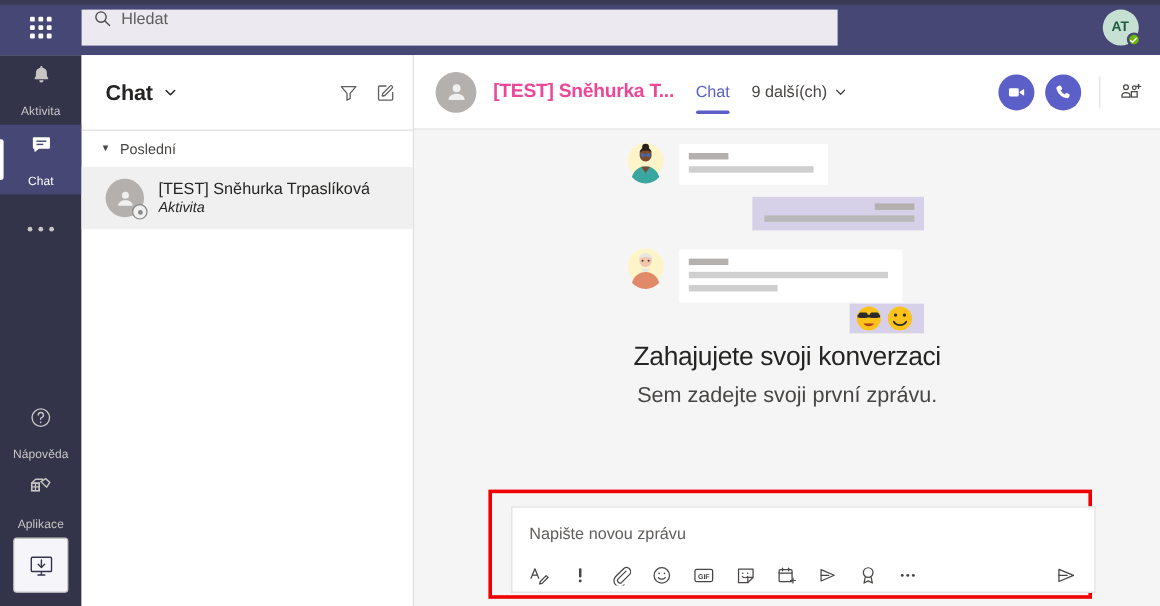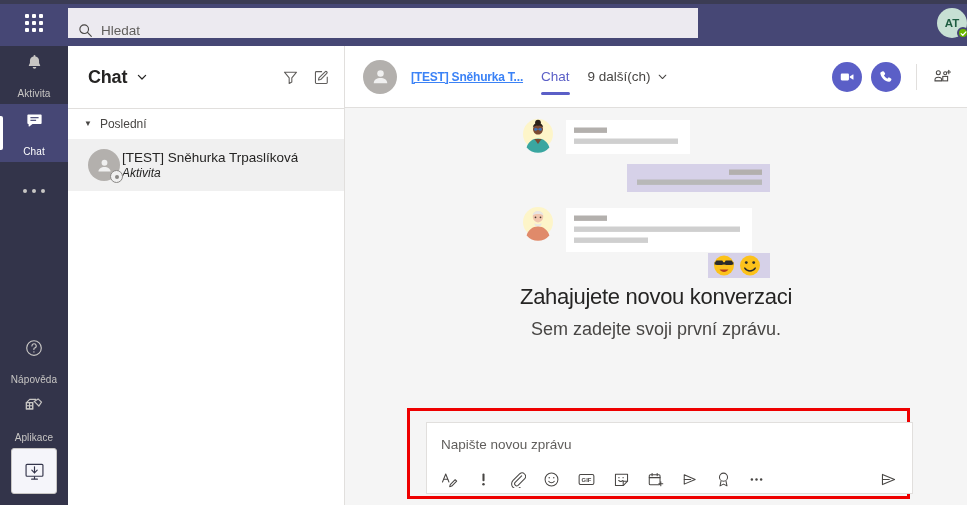--- a/index.html
+++ b/index.html
@@ -24,30 +24,30 @@
     justify-content: center; cursor: pointer;
   }
   .waffle-grid {
     display: grid; grid-template-columns: repeat(3, 4px);
     grid-template-rows: repeat(3, 4px); gap: 3px;
   }
   .waffle-grid i { width: 4px; height: 4px; background: #fff; border-radius: 1px; display:block; }
   .searchwrap { flex: 1; display: flex; align-items: center; padding-right: 12px; }
   .searchbox {
     flex: 1; max-width: 630px; height: 30px; background: #eceaf0;
-    display: flex; align-items: flex-end; padding: 0 10px; gap: 8px;
+    display: flex; align-items: flex-start; padding: 0 10px; gap: 8px;
     cursor: text;
   }
   .searchbox input {
     border: none; outline: none; background: transparent; flex: 1;
     font-family: "Liberation Sans", sans-serif; font-size: 13.5px; color: #3b3a39;
   }
   .searchbox input::placeholder { color: #605e5c; }
   .topbar-right {
-    width: 67px; height: 46px; display:flex; align-items:center; justify-content:flex-end;
+    width: 67px; height: 46px; display:flex; align-items:center; justify-content:center;
   }
   .avatar-top {
     position: relative; width: 30px; height: 30px; border-radius: 50%;
     background: #c7e0d4; color: #1d5c41; font-size: 11.5px; font-weight: bold;
     display: flex; align-items: center; justify-content: center; cursor: pointer;
   }
   .presence-dot {
     position: absolute; right: -2px; bottom: -1px; width: 12px; height: 12px;
     border-radius: 50%; background: #6bb700; border: 2px solid #464775;
     display: flex; align-items: center; justify-content: center;
@@ -95,21 +95,21 @@
   .chatlist-header-actions { margin-left: auto; display: flex; gap: 14px; align-items: center; }
   .hdr-icon { color: #605e5c; cursor: pointer; display: flex; align-items: center; }
   .chatlist-sep { height: 1px; background: #e1dfdd; margin: 0; }
   .group-row {
     height: 30px; display: flex; align-items: center; gap: 8px;
     padding-left: 16px; cursor: pointer;
   }
   .group-caret { color: #484644; font-size: 8px; line-height: 1; }
   .group-label { font-size: 12px; color: #484644; }
   .chat-item {
-    height: 52px; display: flex; align-items: center; gap: 2px;
+    height: 52px; display: flex; align-items: center; gap: 12px;
     padding-left: 20px; background: #f0f0f0; cursor: pointer;
   }
   .chat-avatar {
     position: relative; width: 32px; height: 32px; border-radius: 50%;
     background: #b3b0ad; display: flex; align-items: center; justify-content: center;
     flex-shrink: 0;
   }
   .chat-avatar-badge {
     position: absolute; right: -3px; bottom: -2px; width: 13px; height: 13px;
     border-radius: 50%; background: #f0f0f0; border: 1.5px solid #8a8886;
@@ -127,22 +127,22 @@
   }
   .main-header {
     height: 62px; background: #fff; display: flex; align-items: center;
     padding: 0 14px 0 18px; border-bottom: 1px solid #e1dfdd; position: relative;
   }
   .main-avatar {
     width: 34px; height: 34px; border-radius: 50%; background: #b3b0ad;
     display: flex; align-items: center; justify-content: center; flex-shrink: 0;
   }
   .main-title {
-    font-size: 12px; font-weight: bold; color: #3b82f6; margin-left: 14px;
-    white-space: nowrap; letter-spacing: -.2px; text-decoration: underline;
+    font-size: 16px; font-weight: bold; color: #ec4899; margin-left: 14px;
+    white-space: nowrap; letter-spacing: -.2px;
   }
   .main-tabs { display: flex; align-items: center; gap: 18px; margin-left: 18px; height: 62px; }
   .tab {
     position: relative; height: 62px; display: flex; align-items: center;
     font-size: 13.5px; color: #484644; cursor: pointer;
   }
   .tab.active { color: #5b5fc7; }
   .tab.active::after {
     content: ""; position: absolute; left: 0; right: 0; bottom: 13px;
     height: 2.5px; background: #5b5fc7; border-radius: 2px;
@@ -457,21 +457,21 @@
           </g>
           <g>
             <circle cx="228" cy="147.5" r="10" fill="#fcc21b"></circle>
             <circle cx="224.3" cy="144.6" r="1.4" fill="#2b2b2b"></circle>
             <circle cx="231.7" cy="144.6" r="1.4" fill="#2b2b2b"></circle>
             <path d="M222.8 150.1a6.2 6.2 0 0 0 10.4 0" fill="none" stroke="#2b2b2b" stroke-width="1.5" stroke-linecap="round"></path>
           </g>
         </svg>
       </div>
 
-      <div class="empty-title">Zahajujete novou konverzaci</div>
+      <div class="empty-title">Zahajujete svoji konverzaci</div>
       <div class="empty-sub">Sem zadejte svoji první zprávu.</div>
     </div>
   </div>
 
   <div class="compose-highlight"></div>
 
   <div class="compose-inner">
     <div class="compose-input">
       <input type="text" placeholder="Napište novou zprávu" style="">
     </div>

